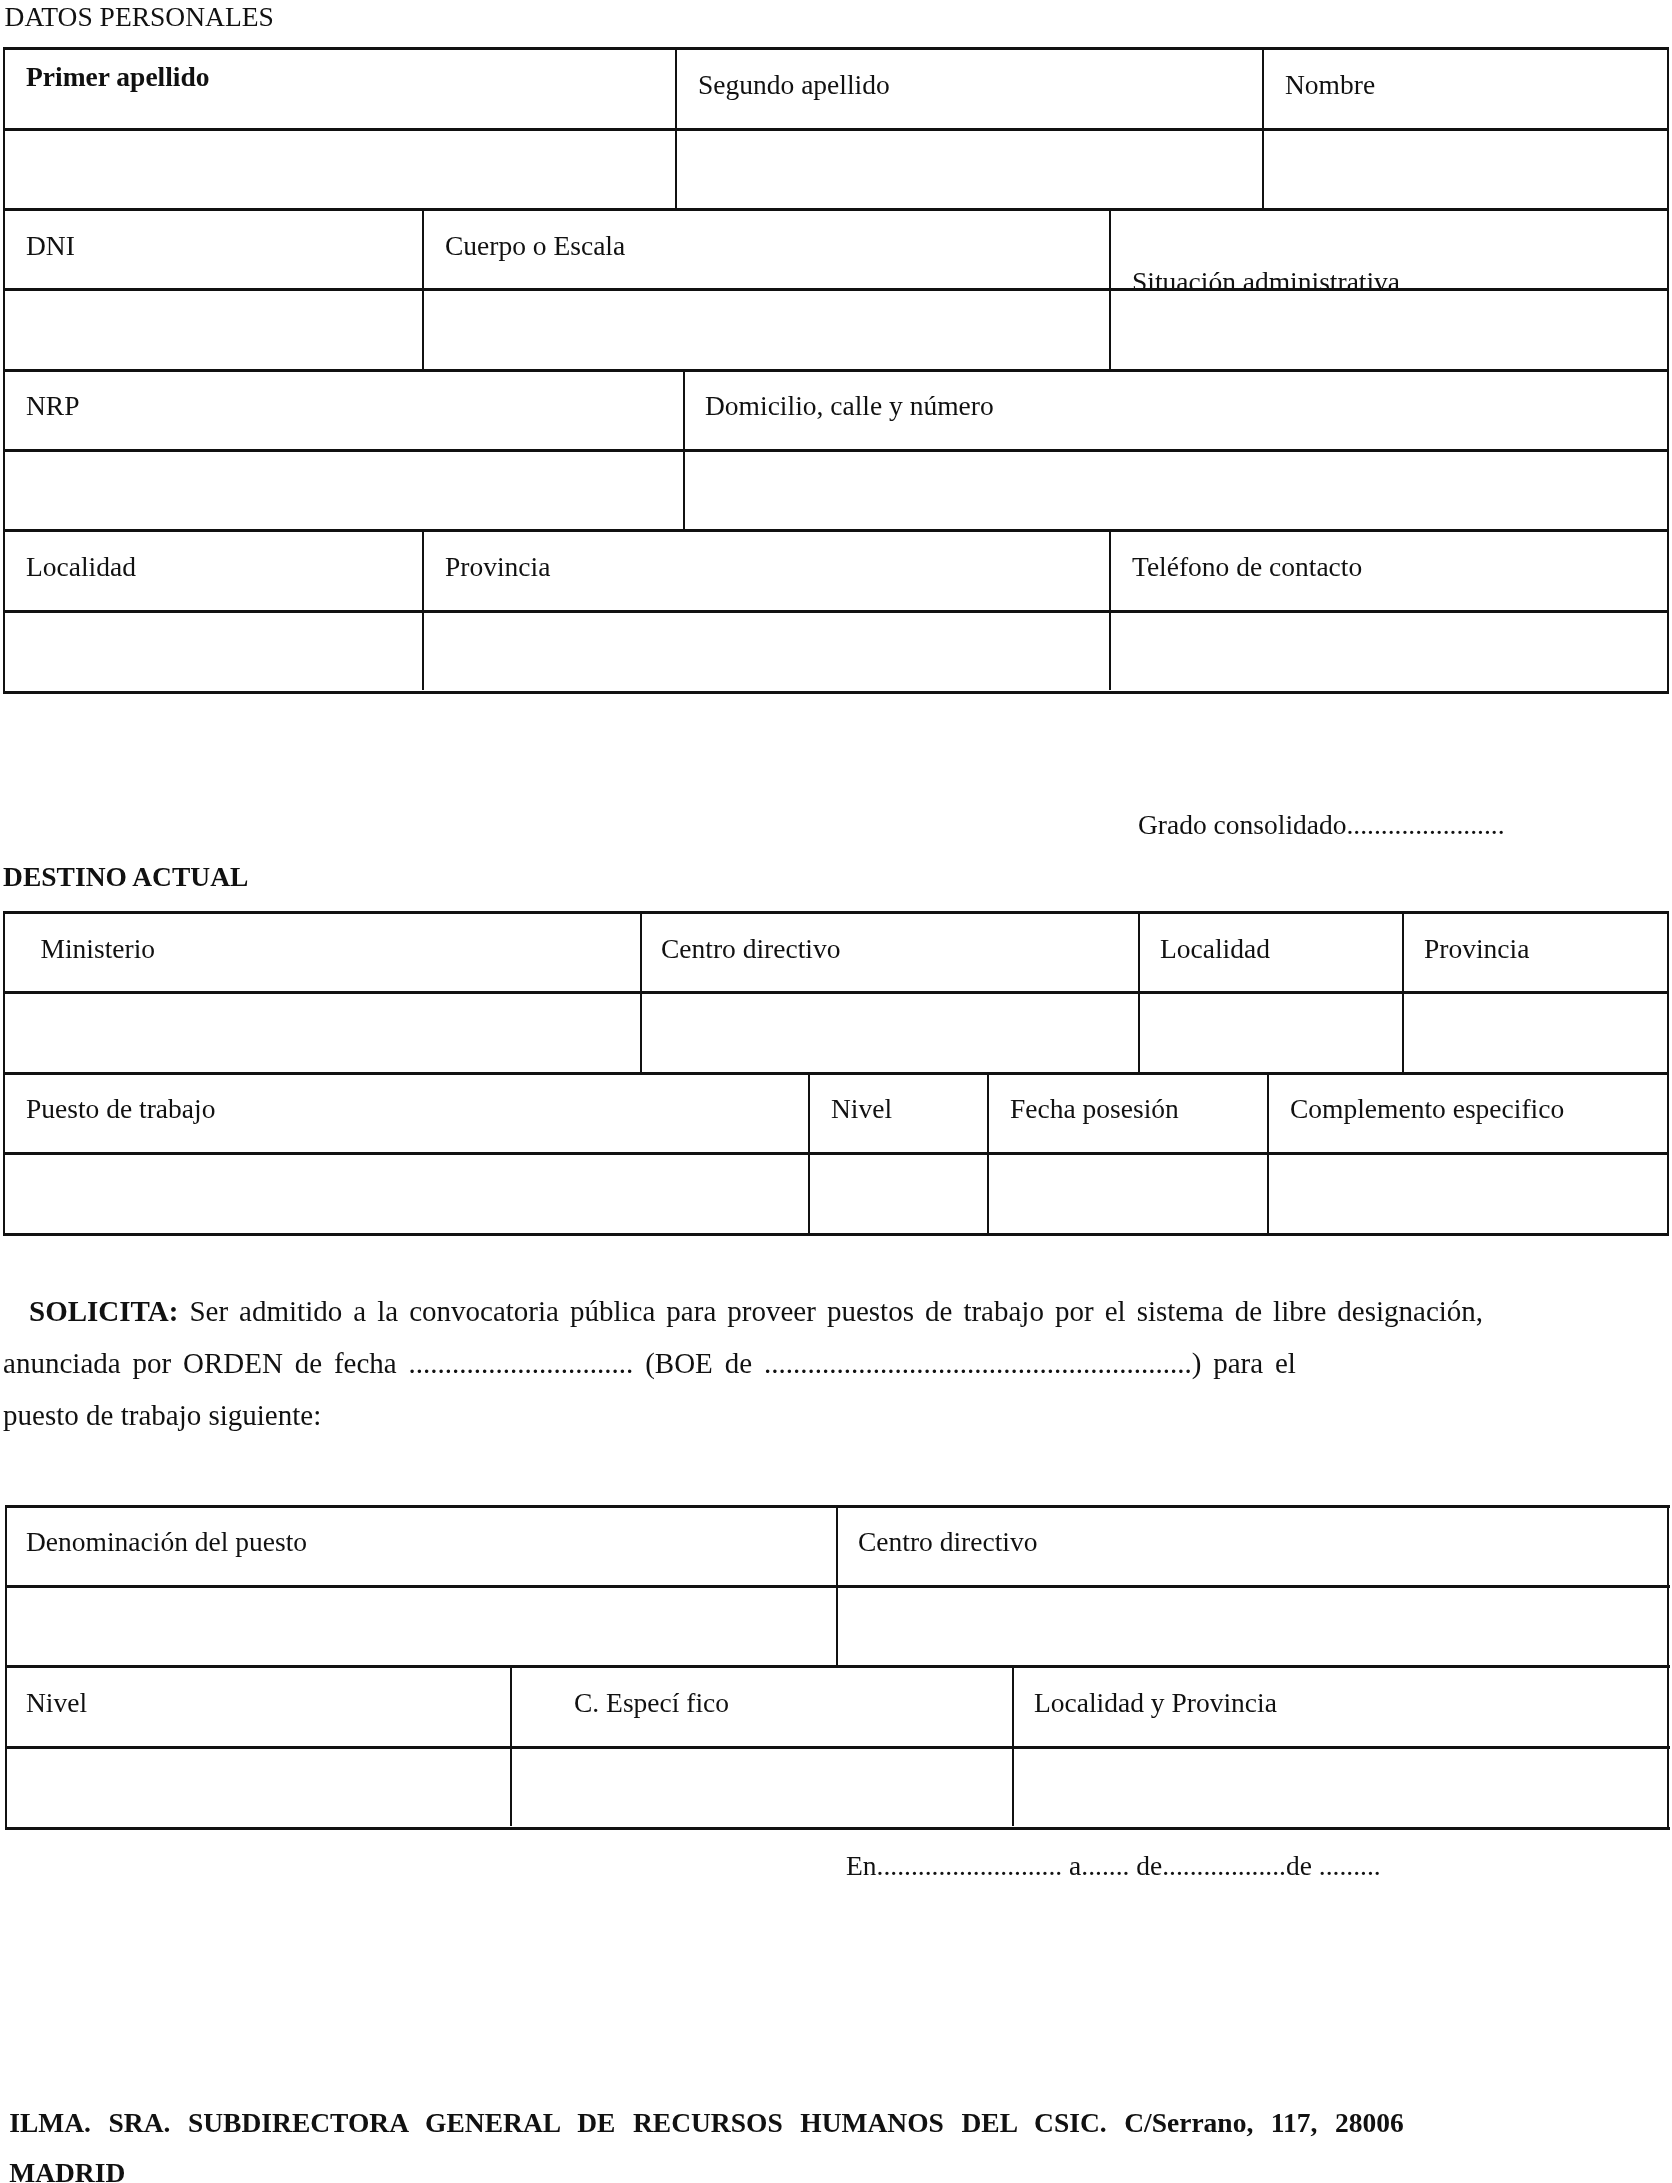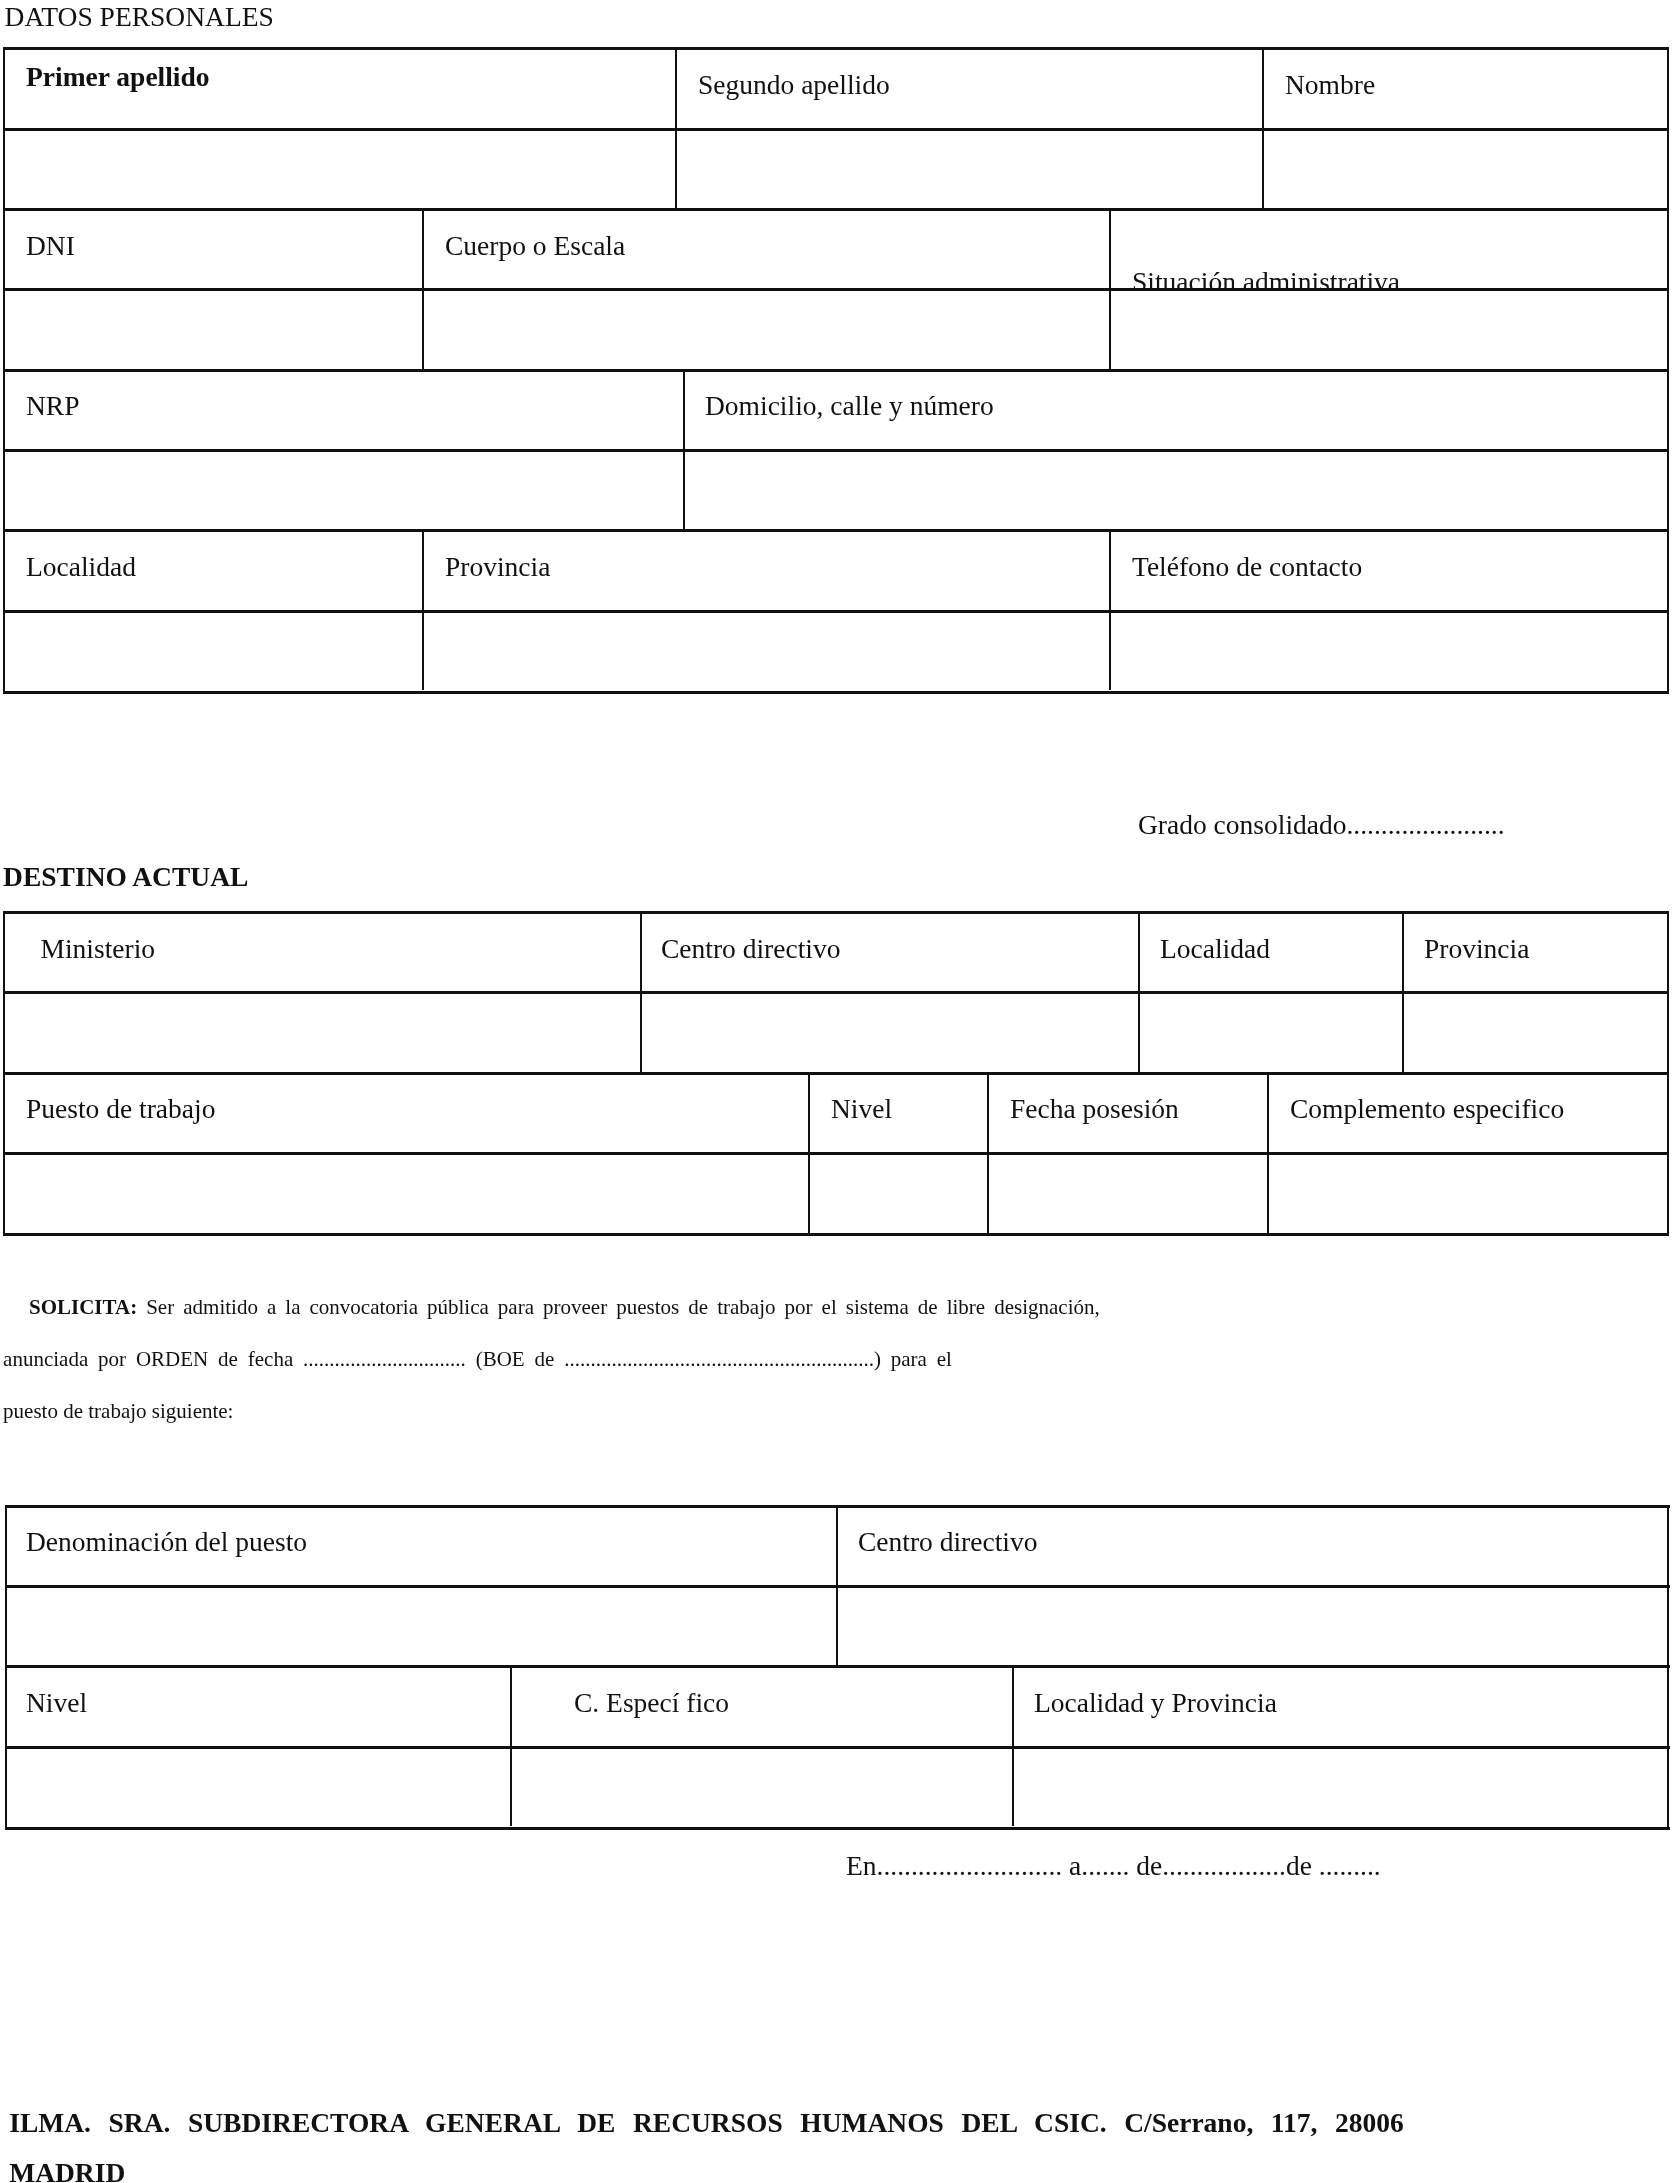--- a/index.html
+++ b/index.html
@@ -8,21 +8,21 @@
     font-family: "Liberation Serif", "DejaVu Serif", serif;
     color: #111111;
   }
   .abs { position: absolute; }
   .text { font-size: 27.5px; line-height: 1; white-space: nowrap; }
   .bold { font-weight: bold; }
   .hline { position: absolute; background: #111; height: 3.1px; }
   .vline { position: absolute; background: #111; width: 2.3px; }
   .cell-label { position: absolute; font-size: 27.5px; line-height: 1; white-space: nowrap; }
   .field { position: absolute; background: transparent; }
-  .para { position: absolute; font-size: 21px; line-height: 1; white-space: nowrap; }
+  .para { position: absolute; font-size: 29px; line-height: 1; white-space: nowrap; }
 </style>
 </head>
 <body>
 
 <div class="abs text" style="left:4.6px; top:3.1px;">DATOS PERSONALES</div>
 
 <div>
 
   <div class="hline" style="left:3.1px; width:1666px; top:47px;"></div>
   <div class="hline" style="left:3.1px; width:1666px; top:128px;"></div>

